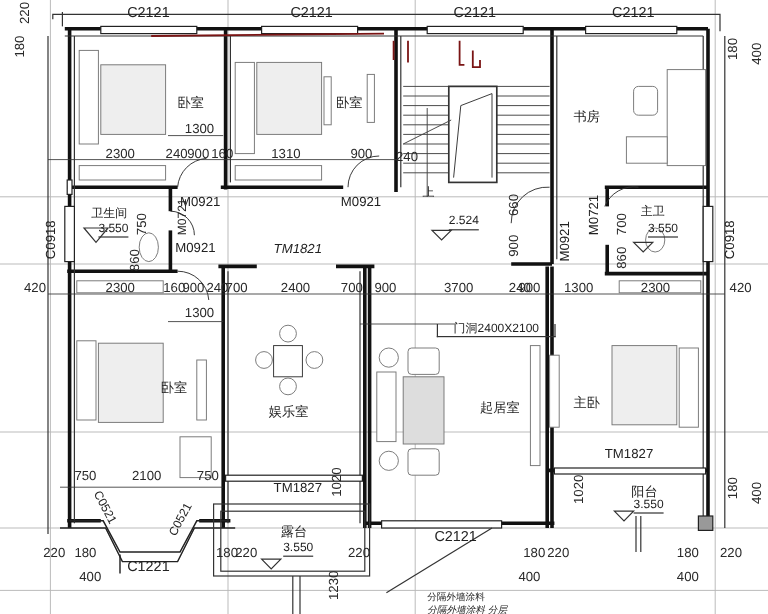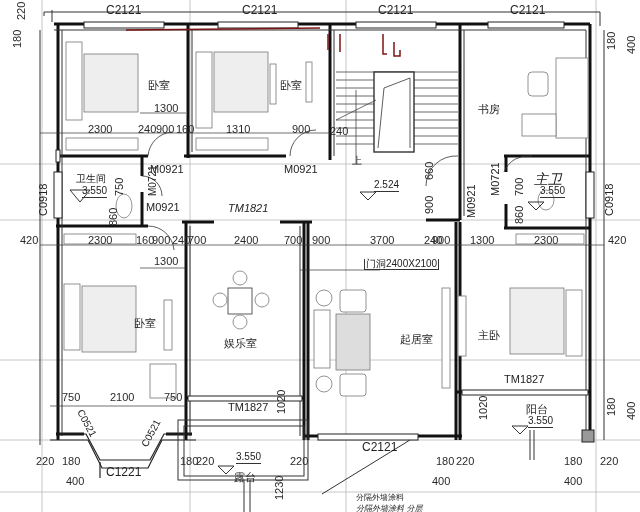--- a/index.html
+++ b/index.html
@@ -224,38 +224,38 @@
 <div class="lbl door" style="left:362px;top:441px;font-size:12px;">C2121</div>
 <div class="lbl door" style="left:106px;top:466px;font-size:12px;">C1221</div>
 <div class="lbl door" style="left:84px;top:408px;font-size:10px;transform:rotate(62deg);transform-origin:left top;">C0521</div>
 <div class="lbl door" style="left:140px;top:444px;font-size:10px;transform:rotate(-62deg);transform-origin:left top;">C0521</div>
 
 <div class="lbl door" style="left:150px;top:164px;">M0921</div>
 <div class="lbl door" style="left:284px;top:164px;">M0921</div>
 <div class="lbl door" style="left:146px;top:202px;">M0921</div>
 <div class="lbl door vert" style="left:148px;top:196px;font-size:10px;">M0721</div>
 <div class="lbl door" style="left:228px;top:203px;font-style:italic;">TM1821</div>
-<div class="lbl door" style="left:364px;top:259px;font-size:10px;border:1px solid #333;border-top:none;padding:0 1px;">门洞2400X2100</div>
+<div class="lbl door" style="left:364px;top:270px;font-size:10px;border:1px solid #333;border-top:none;padding:0 13px;">门洞2400X2100</div>
 <div class="lbl door vert" style="left:466px;top:218px;">M0921</div>
 <div class="lbl door vert" style="left:490px;top:196px;">M0721</div>
 <div class="lbl door" style="left:228px;top:402px;">TM1827</div>
 <div class="lbl door" style="left:504px;top:374px;">TM1827</div>
 
 <div class="lbl room" style="left:148px;top:80px;">卧室</div>
 <div class="lbl room" style="left:280px;top:80px;">卧室</div>
-<div class="lbl room" style="left:478px;top:104px;">书房</div>
+<div class="lbl room" style="left:478px;top:92px;">书房</div>
 <div class="lbl room" style="left:76px;top:174px;font-size:10px;">卫生间</div>
 <div class="lbl elev" style="left:82px;top:186px;">3.550</div>
-<div class="lbl room" style="left:534px;top:172px;font-size:14px;font-style:italic;">主卫</div>
+<div class="lbl room" style="left:534px;top:172px;font-size:10px;">主卫</div>
 <div class="lbl elev" style="left:540px;top:186px;">3.550</div>
 <div class="lbl room" style="left:134px;top:318px;">卧室</div>
 <div class="lbl room" style="left:224px;top:338px;">娱乐室</div>
 <div class="lbl room" style="left:400px;top:334px;">起居室</div>
 <div class="lbl room" style="left:478px;top:330px;">主卧</div>
-<div class="lbl room" style="left:234px;top:438px;margin-top:34px;">露台</div>
+<div class="lbl room" style="left:234px;top:438px;">露台</div>
 <div class="lbl elev" style="left:236px;top:452px;">3.550</div>
 <div class="lbl room" style="left:526px;top:404px;">阳台</div>
 <div class="lbl elev" style="left:528px;top:416px;">3.550</div>
 <div class="lbl elev" style="left:374px;top:180px;">2.524</div>
 <div class="lbl room" style="left:352px;top:156px;font-size:10px;">上</div>
 
 <div class="lbl dim" style="left:88px;top:124px;">2300</div>
 <div class="lbl dim" style="left:138px;top:124px;">240</div>
 <div class="lbl dim" style="left:156px;top:124px;">900</div>
 <div class="lbl dim" style="left:176px;top:124px;">160</div>

